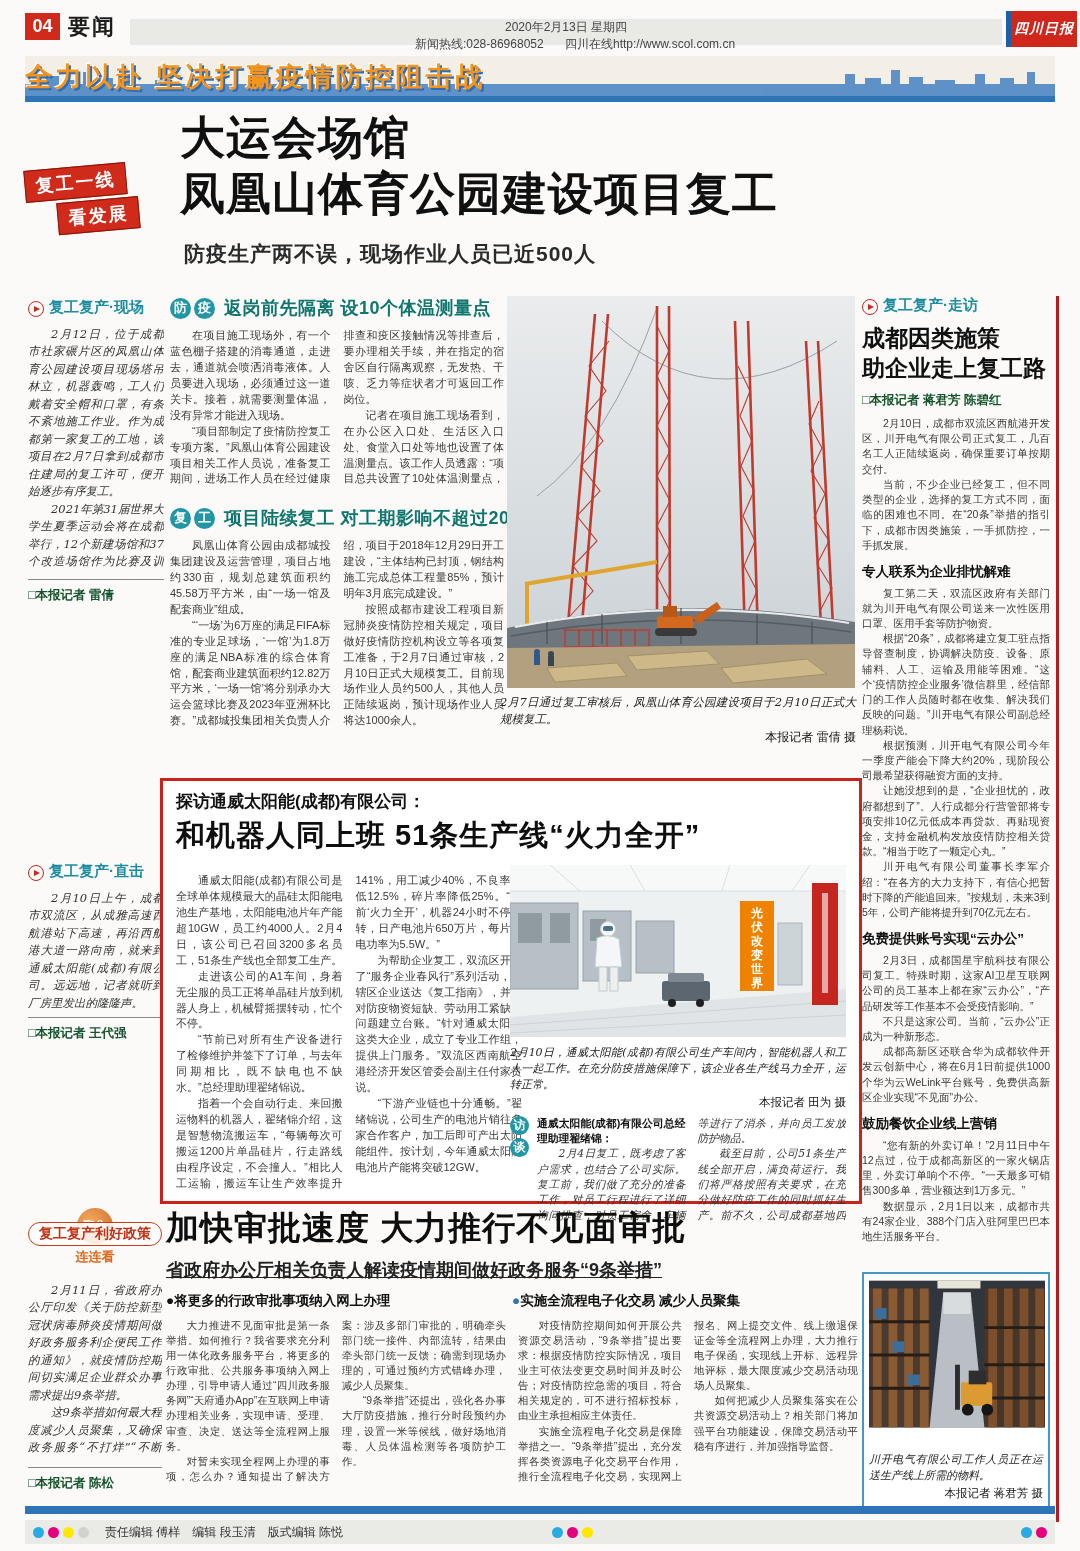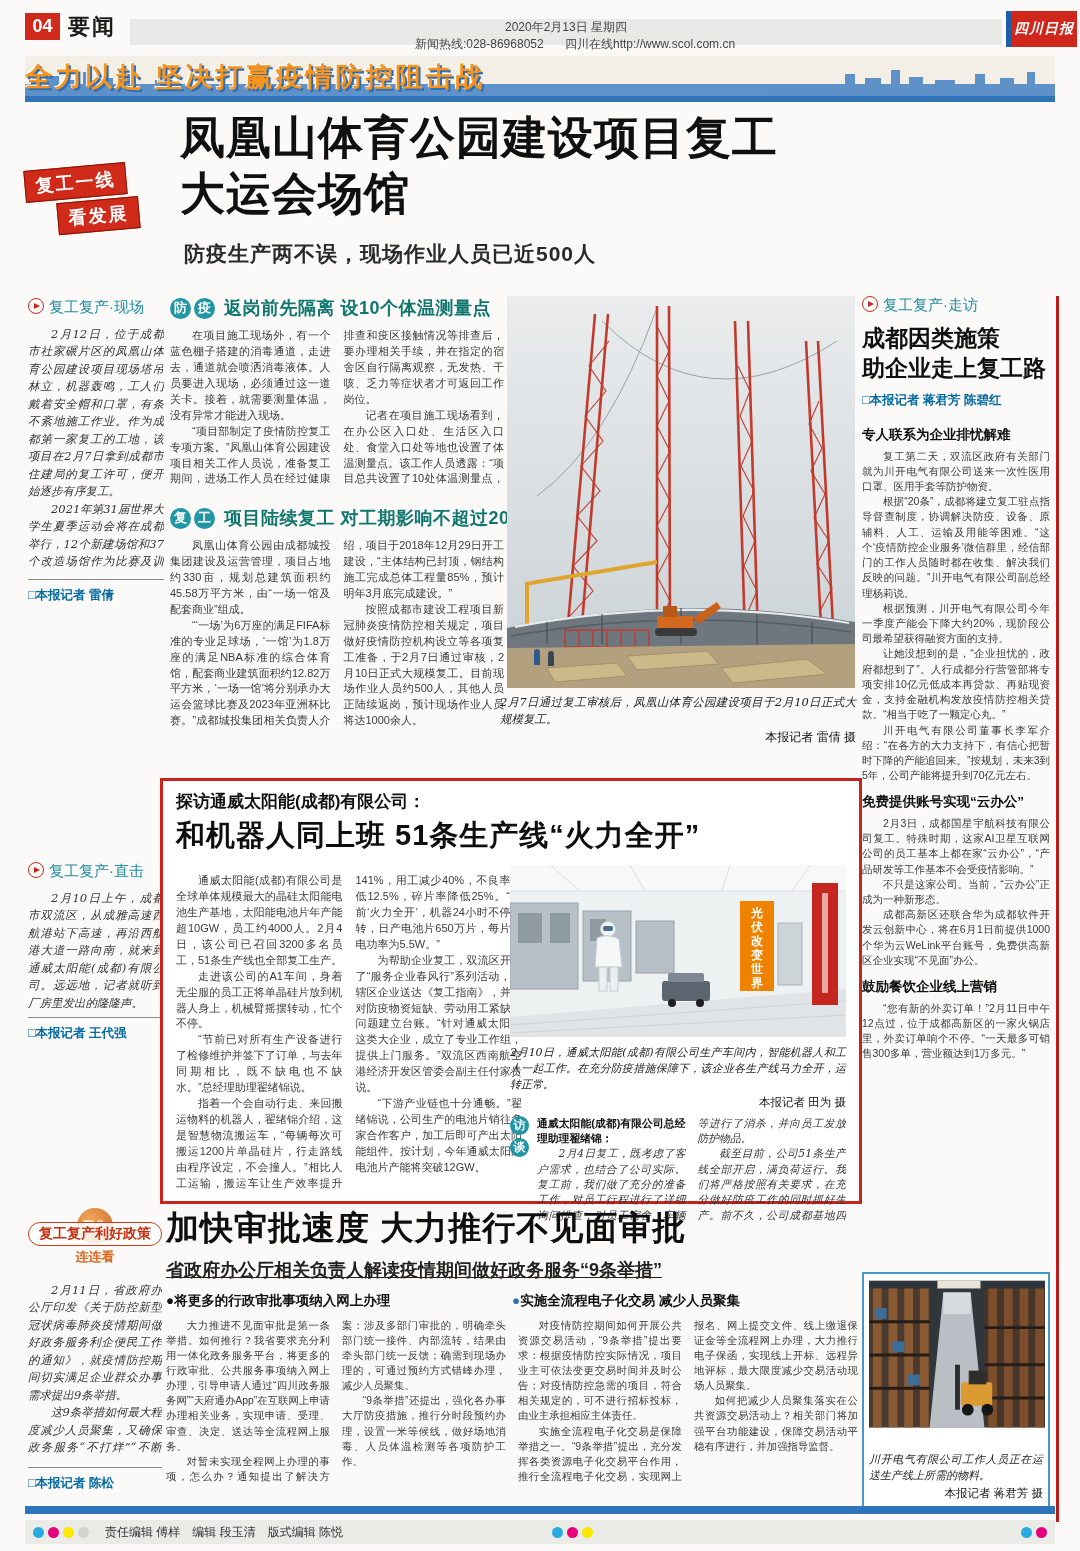--- a/index.html
+++ b/index.html
@@ -23,30 +23,30 @@
        color:#f7941c;letter-spacing:3px;text-shadow:2px 2px 0 #2e6eb6,-1px -1px 0 #fff;}
   .bluebar{left:25px;top:96px;width:1030px;height:6px;background:#2e74b8;}
   
   .flag{left:26px;top:166px;transform:rotate(-5deg);}
   .flagbox{background:#d02a1a;color:#fff;font-weight:900;font-size:18px;padding:3px 10px;display:inline-block;
            letter-spacing:2px;border:1px solid #8e1608;}
   .flag .f2{margin:3px 0 0 30px;}
   .leadtitle{left:180px;top:110px;width:680px;font-size:45px;line-height:56px;font-weight:900;color:#101010;letter-spacing:1px;}
   .leadsub{left:184px;top:240px;font-size:21px;font-weight:bold;color:#2a2a2a;letter-spacing:1px;}
   
-  .rail-label{display:flex;align-items:flex-start;gap:5px;color:#1d8ea2;font-weight:400;font-size:15px;}
+  .rail-label{display:flex;align-items:flex-end;gap:5px;color:#1d8ea2;font-weight:700;font-size:15px;}
   .play-icon{width:14px;height:14px;border:1.6px solid #c9281e;border-radius:50%;display:inline-flex;
              align-items:center;justify-content:center;flex:none;}
   .play-icon i{width:0;height:0;border-left:6px solid #c9281e;border-top:3.5px solid transparent;
                border-bottom:3.5px solid transparent;margin-left:1px;}
   .kai{font-family:"DejaVu Serif",serif;font-style:italic;}
   .railbody{margin-top:9px;font-size:11.5px;line-height:1.52;color:#333;text-align:justify;overflow:hidden;}
   .railbody p{margin:0;text-indent:2em;}
   .rule{border:none;border-top:1px solid #8a8a8a;margin:9px 0 7px;}
-  .byline{font-size:12.5px;font-weight:bold;color:#0369a1;}
+  .byline{font-size:12.5px;font-weight:bold;color:#14532d;}
   
   .sechdr{display:flex;align-items:center;}
   .cbadge{width:21px;height:21px;border-radius:50%;background:#2196a6;color:#fff;font-size:13px;font-weight:bold;
           display:inline-flex;align-items:center;justify-content:center;margin-right:3px;flex:none;}
   .sechead{font-size:18px;font-weight:900;color:#0f766e;margin-left:6px;letter-spacing:.5px;white-space:nowrap;}
   .textcols{margin-top:8px;column-gap:13px;font-size:11px;line-height:1.45;color:#3a3a3a;text-align:justify;overflow:hidden;}
   .textcols p{margin:0;text-indent:2em;}
   .cols2{column-count:2;}
   .caption{font-family:"DejaVu Serif",serif;font-style:italic;font-size:11.5px;line-height:1.45;color:#222;text-align:justify;}
   .credit{font-size:12px;font-weight:normal;text-align:right;color:#111;margin-top:2px;}
@@ -140,22 +140,22 @@
     </svg>
     <div class="slogan">全力以赴 坚决打赢疫情防控阻击战</div>
   </div>
   <div class="abs bluebar"></div>
 
   <div class="abs flag">
     <div class="flagbox">复工一线</div><br>
     <div class="flagbox f2">看发展</div>
   </div>
   <div class="abs leadtitle">
+    <div>大运会场馆</div>
     <div>凤凰山体育公园建设项目复工</div>
-    <div>大运会场馆</div>
   </div>
   <div class="abs leadsub">防疫生产两不误，现场作业人员已近500人</div>
 
   <div class="abs" style="left:28px;top:298px;width:136px;">
     <div class="rail-label">
       <span class="play-icon">
           <i></i>
         </span>
       <span>复工复产·现场</span>
     </div>
@@ -369,37 +369,42 @@
           <i></i>
         </span>
       <span>复工复产·走访</span>
     </div>
     <div class="r-title">
       <div>成都因类施策</div>
       <div>助企业走上复工路</div>
     </div>
     <div class="byline r-byline">□本报记者 蒋君芳 陈碧红</div>
     <div class="r-body">
+      <div>
+          <p>2月10日，成都市双流区西航港开发区，川开电气有限公司正式复工，几百名工人正陆续返岗，确保重要订单按期交付。</p>
+          <p>当前，不少企业已经复工，但不同类型的企业，选择的复工方式不同，面临的困难也不同。在“20条”举措的指引下，成都市因类施策，一手抓防控，一手抓发展。</p>
+        </div>
       <div class="r-sub">专人联系为企业排忧解难</div>
       <div>
           <p>复工第二天，双流区政府有关部门就为川开电气有限公司送来一次性医用口罩、医用手套等防护物资。</p>
           <p>根据“20条”，成都将建立复工驻点指导督查制度，协调解决防疫、设备、原辅料、人工、运输及用能等困难。“这个‘疫情防控企业服务’微信群里，经信部门的工作人员随时都在收集、解决我们反映的问题。”川开电气有限公司副总经理杨莉说。</p>
           <p>根据预测，川开电气有限公司今年一季度产能会下降大约20%，现阶段公司最希望获得融资方面的支持。</p>
           <p>让她没想到的是，“企业担忧的，政府都想到了”。人行成都分行营管部将专项安排10亿元低成本再贷款、再贴现资金，支持金融机构发放疫情防控相关贷款。“相当于吃了一颗定心丸。”</p>
           <p>川开电气有限公司董事长李军介绍：“在各方的大力支持下，有信心把暂时下降的产能追回来。”按规划，未来3到5年，公司产能将提升到70亿元左右。</p>
         </div>
       <div class="r-sub">免费提供账号实现“云办公”</div>
       <div>
           <p>2月3日，成都国星宇航科技有限公司复工。特殊时期，这家AI卫星互联网公司的员工基本上都在家“云办公”，“产品研发等工作基本不会受疫情影响。”</p>
           <p>不只是这家公司。当前，“云办公”正成为一种新形态。</p>
           <p>成都高新区还联合华为成都软件开发云创新中心，将在6月1日前提供1000个华为云WeLink平台账号，免费供高新区企业实现“不见面”办公。</p>
         </div>
       <div class="r-sub">鼓励餐饮企业线上营销</div>
       <div>
           <p>“您有新的外卖订单！”2月11日中午12点过，位于成都高新区的一家火锅店里，外卖订单响个不停。“一天最多可销售300多单，营业额达到1万多元。”</p>
+          <p>数据显示，2月1日以来，成都市共有24家企业、388个门店入驻阿里巴巴本地生活服务平台。</p>
         </div>
     </div>
     <div class="r-photo">
       <svg width="176" height="150" viewBox="0 0 180 150">
         <rect width="180" height="150" fill="#30363c"></rect>
         <rect x="70" y="0" width="44" height="8" fill="#e8e4d8"></rect>
         <rect x="0" y="8" width="62" height="142" fill="#4a3a30"></rect>
         <g fill="#8a5a33">
             <rect x="4" y="8" width="9" height="142"></rect>
             <rect x="20" y="8" width="9" height="142"></rect>

